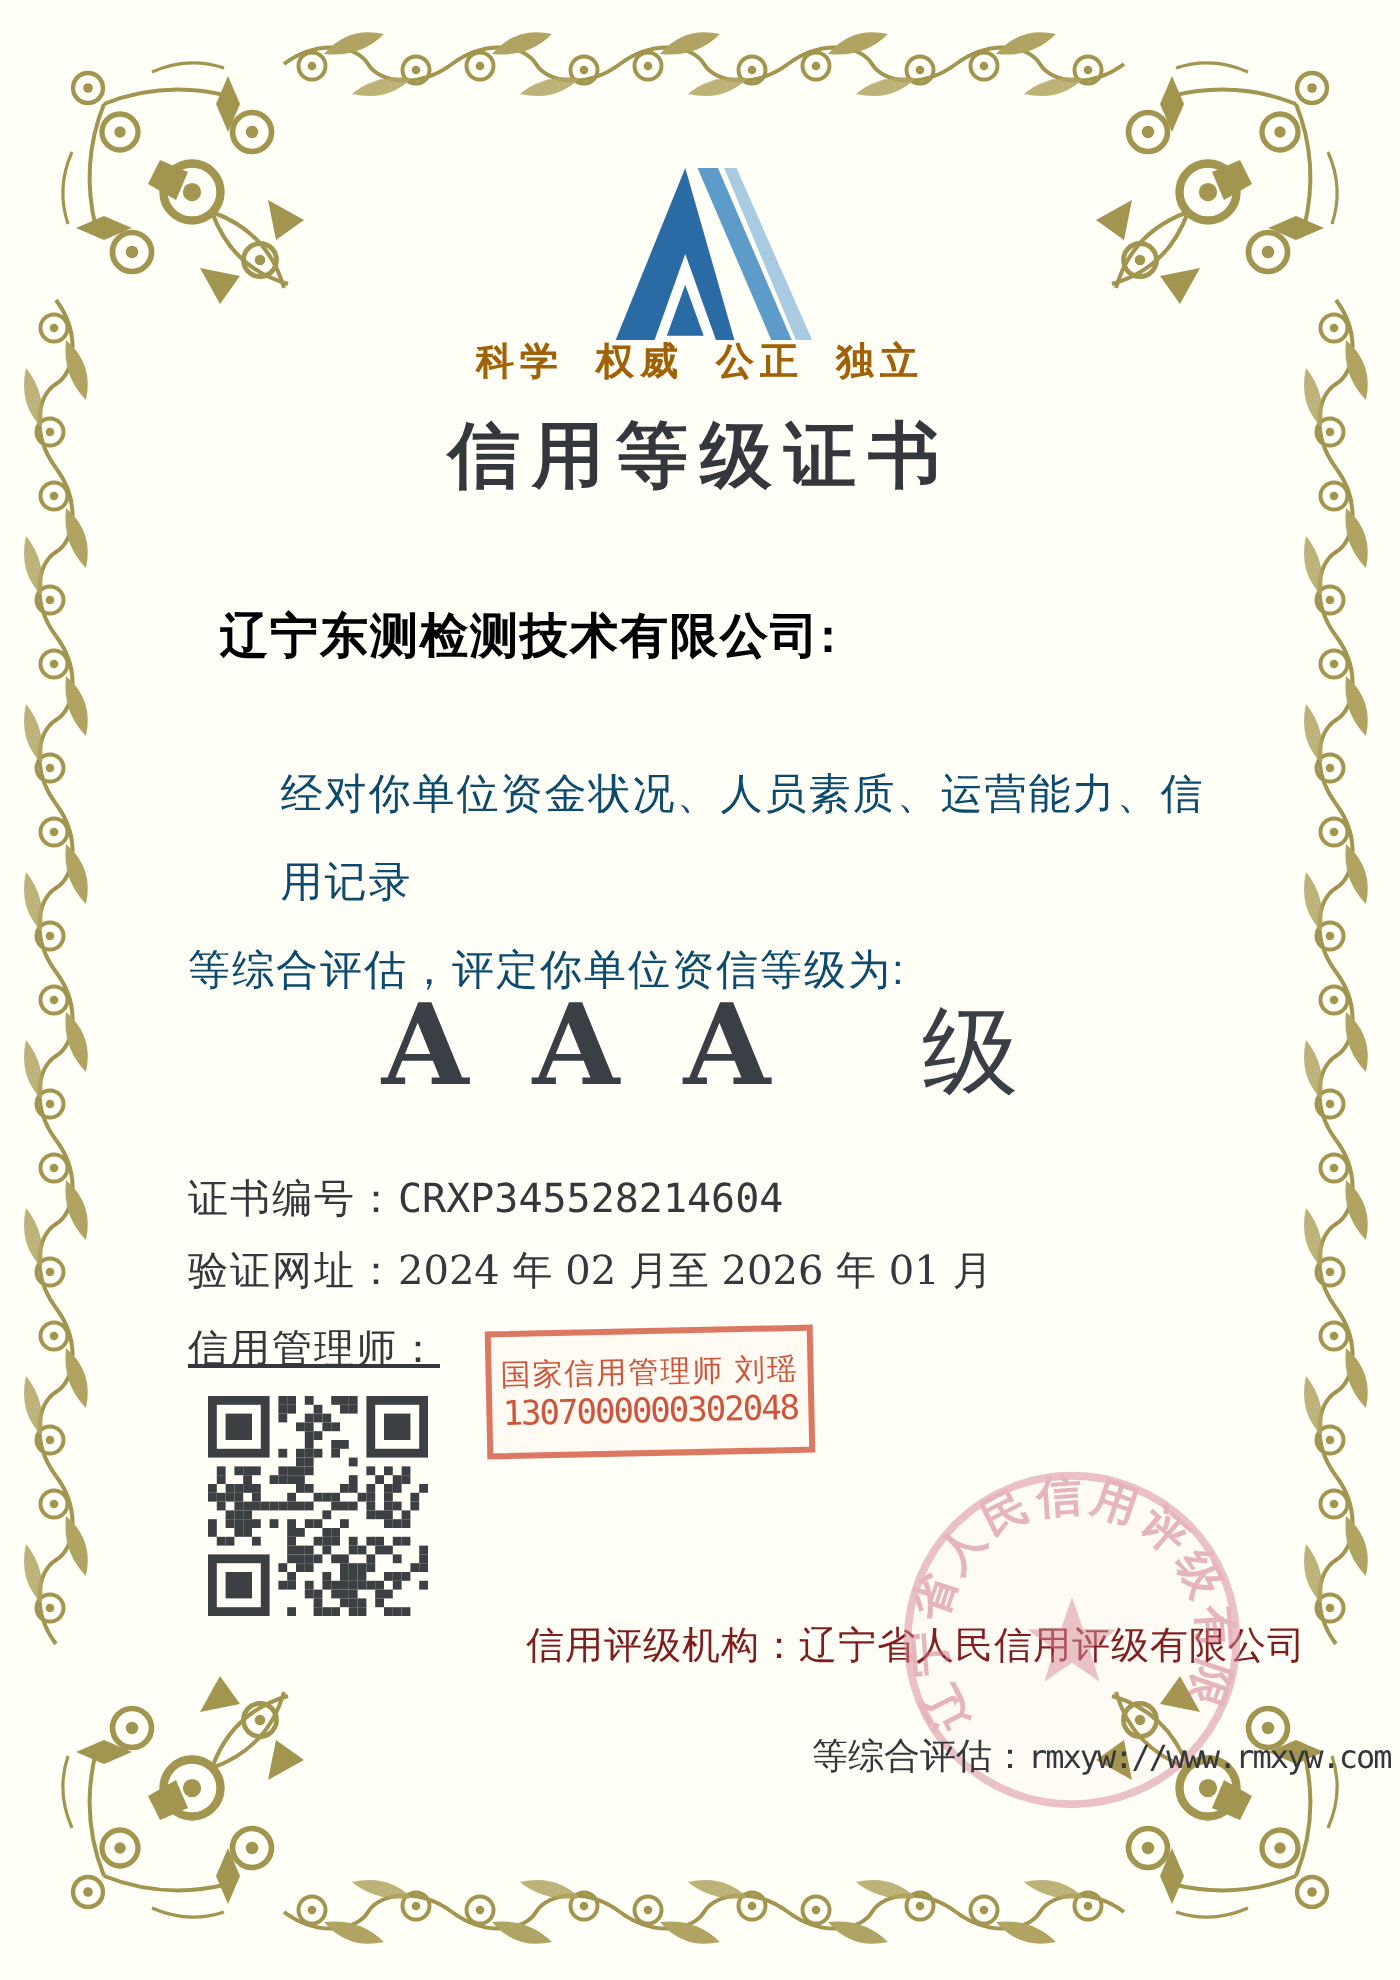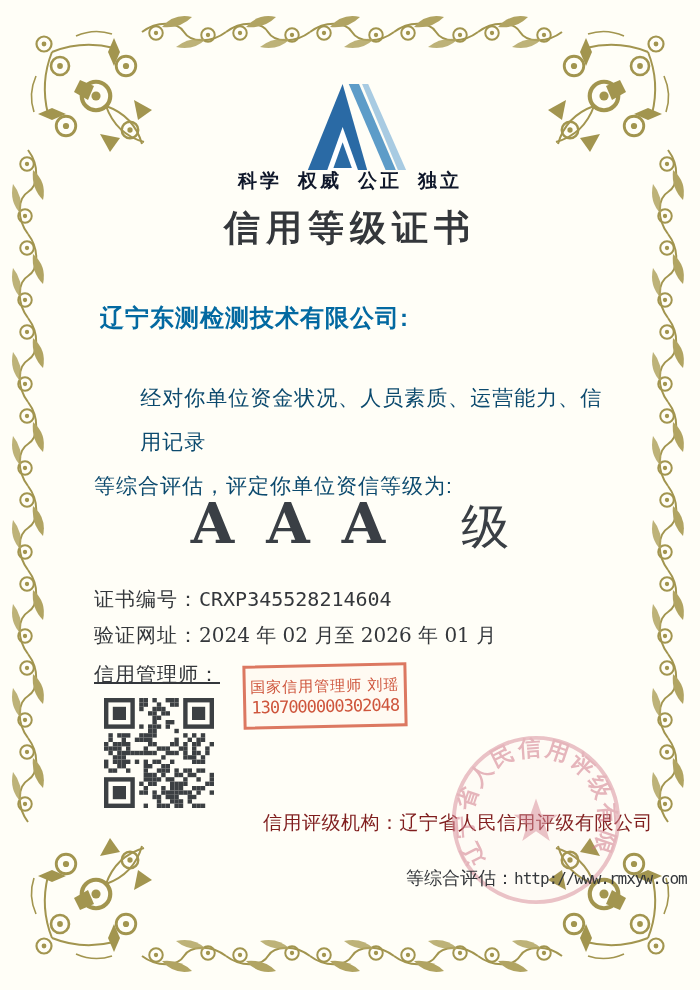--- a/index.html
+++ b/index.html
@@ -6,29 +6,29 @@
   .page{
     position:relative;width:700px;height:990px;margin:0 auto;
     background:#fffef7;overflow:hidden;
     font-family:"Liberation Sans",sans-serif;color:#333;
   }
   .border-svg{position:absolute;left:0;top:0;}
   .logo{position:absolute;left:303px;top:84px;width:112px;height:88px;}
   .values-row{
     position:absolute;left:0;top:168px;width:100%;
     display:flex;justify-content:center;gap:16px;
-    font-size:19px;font-weight:bold;color:#0f172a;letter-spacing:3px;
+    font-size:19px;font-weight:bold;color:#a16207;letter-spacing:3px;
   }
   .title{
     position:absolute;left:0;top:204px;width:100%;text-align:center;
     font-size:36px;font-weight:800;letter-spacing:6px;color:#34373b;
   }
   .company{
-    position:absolute;left:100px;top:302px;
-    font-size:24px;font-weight:bold;color:#0369a1;letter-spacing:1px;
+    position:absolute;left:110px;top:302px;
+    font-size:24px;font-weight:bold;color:#000000;letter-spacing:1px;
   }
   .body-text{position:absolute;left:94px;top:376px;width:520px;
     font-size:21px;color:#0c4a6e;line-height:2.1;letter-spacing:1px;}
   .body-text .l1{padding-left:2.2em;}
   .rating-row{
     position:absolute;left:0;top:490px;width:100%;
     display:flex;justify-content:center;align-items:baseline;
     color:#3a3f45;
   }
   .rating-row .a{font-family:"DejaVu Serif",serif;font-size:56px;font-weight:600;}
@@ -405,16 +405,16 @@
         <path id="sealArc" d="M 39.4 132.4 A 66 66 0 1 1 140.6 132.4" fill="none"></path>
       </defs>
       <text fill="#cf7487" font-size="23" font-weight="bold" letter-spacing="3" font-family="Liberation Sans, sans-serif">
         <textPath href="#sealArc" startOffset="2">辽宁省人民信用评级有限公司</textPath>
       </text>
       <path d="M90,68 L95.6,84.2 L112.8,84.6 L99.1,95 L104.1,111.4 L90,101.6 L75.9,111.4 L80.9,95 L67.2,84.6 L84.4,84.2 Z" fill="#d88d9b"></path>
     </g>
   </svg>
 
   <div class="verify-line">
-    <span>等综合评估：</span><span class="mono">http://www.rmxyw.com</span>
+    <span>等综合评估：</span><span class="mono">rmxyw://www.rmxyw.com</span>
   </div>
 
 </div>
 
 </body></html>

